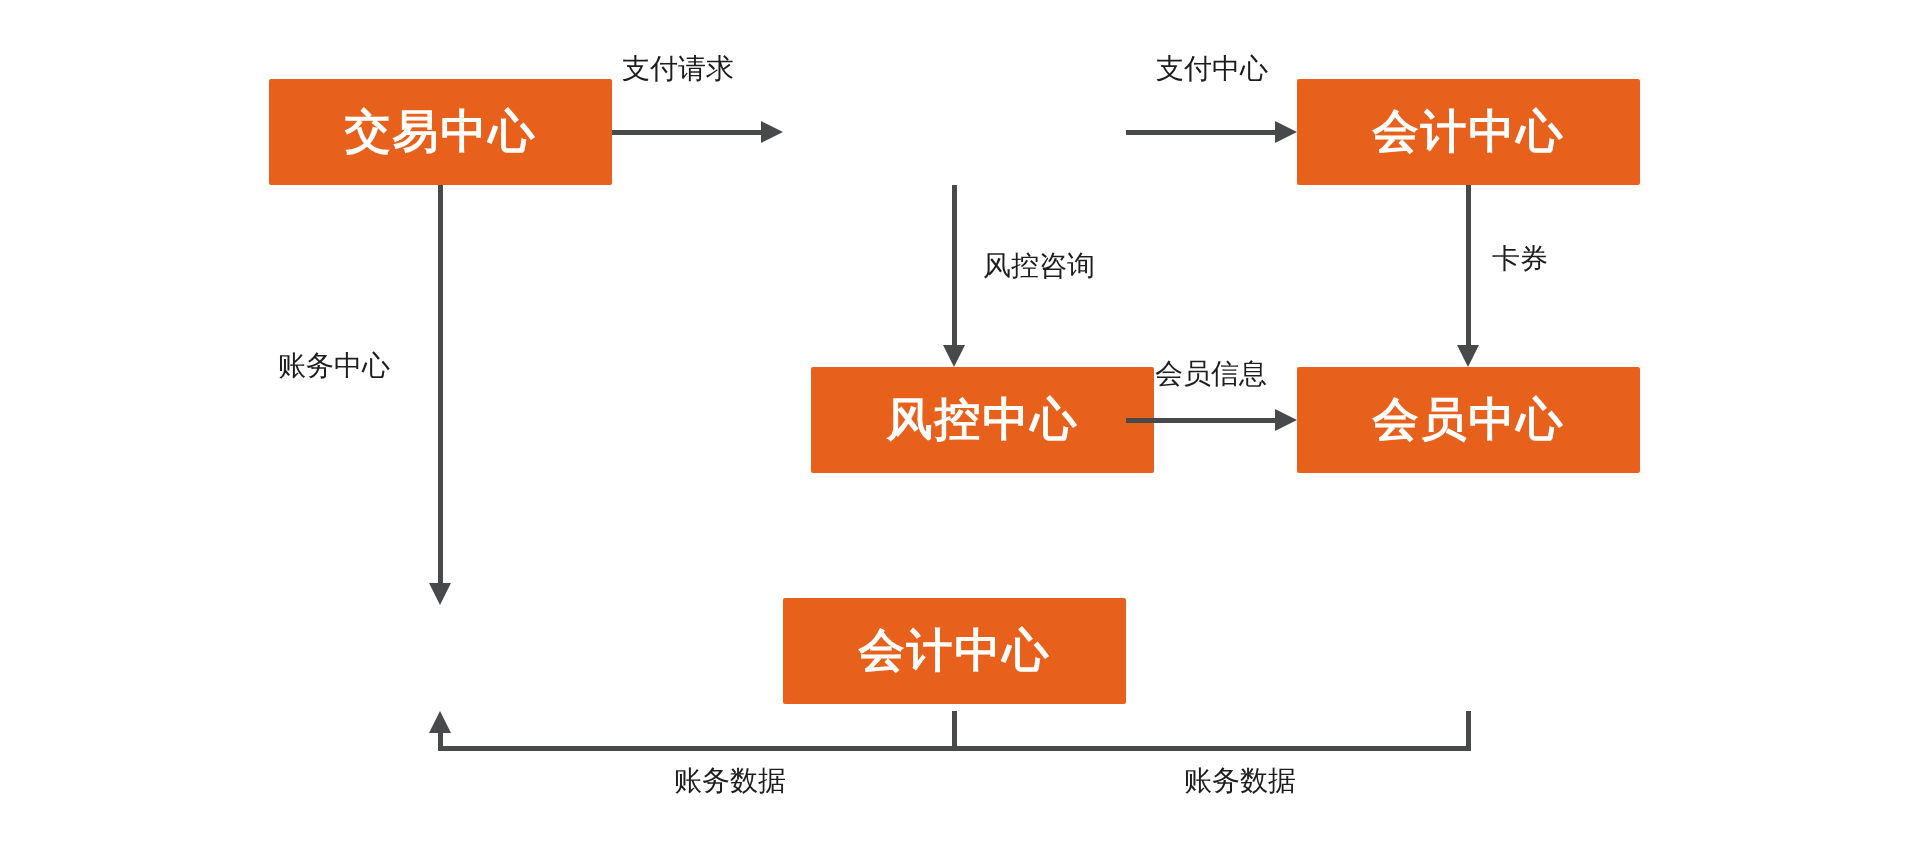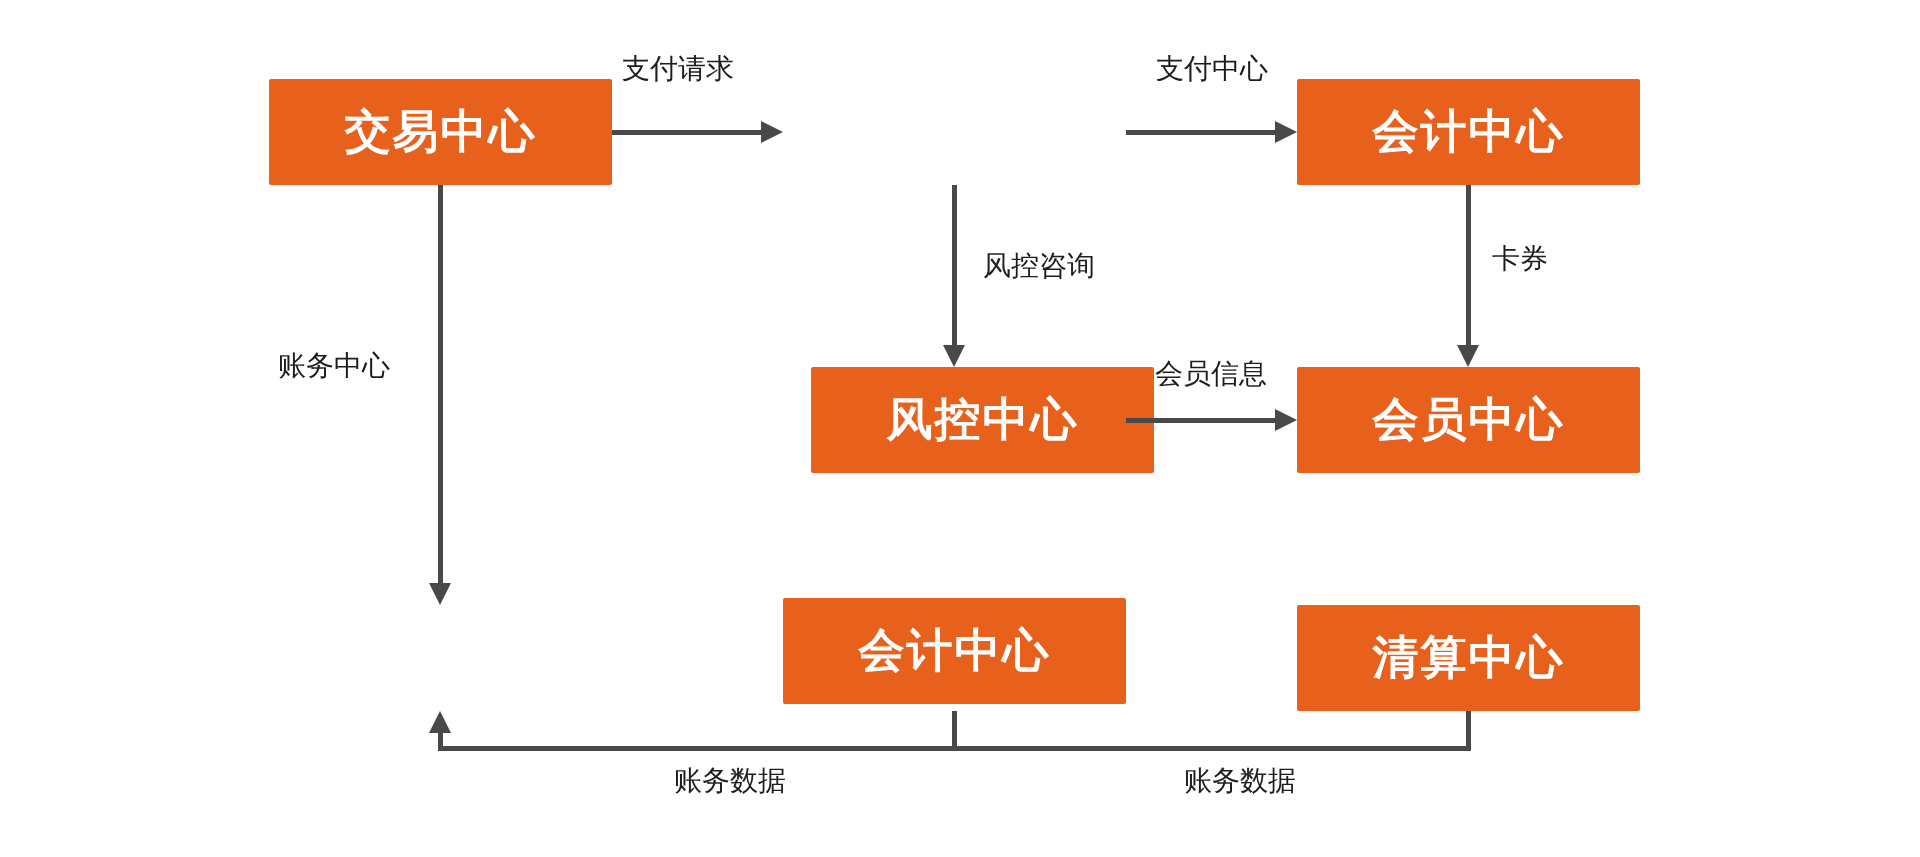--- a/index.html
+++ b/index.html
@@ -68,21 +68,20 @@
 </head>
 <body>
 
 <div class="canvas">
 
   <div class="node" style="left:269px;top:79px">交易中心</div>
   <div class="node" style="left:1297px;top:79px">会计中心</div>
   <div class="node" style="left:811px;top:367px">风控中心</div>
   <div class="node" style="left:1297px;top:367px">会员中心</div>
   <div class="node" style="left:783px;top:598px">会计中心</div>
-  <div class="node" style="left:1297px;top:605px">清算中心</div>
 
   <div class="line hline" style="left:612px;top:130px;width:151px"></div>
   <div class="arrow arrow-right" style="left:761px;top:121px"></div>
   <div class="edge-label centered" style="left:678px;top:55px">支付请求</div>
 
   <div class="line hline" style="left:1126px;top:130px;width:151px"></div>
   <div class="arrow arrow-right" style="left:1275px;top:121px"></div>
   <div class="edge-label centered" style="left:1212px;top:55px">支付中心</div>
 
   <div class="line vline" style="left:952px;top:185px;height:162px"></div>

